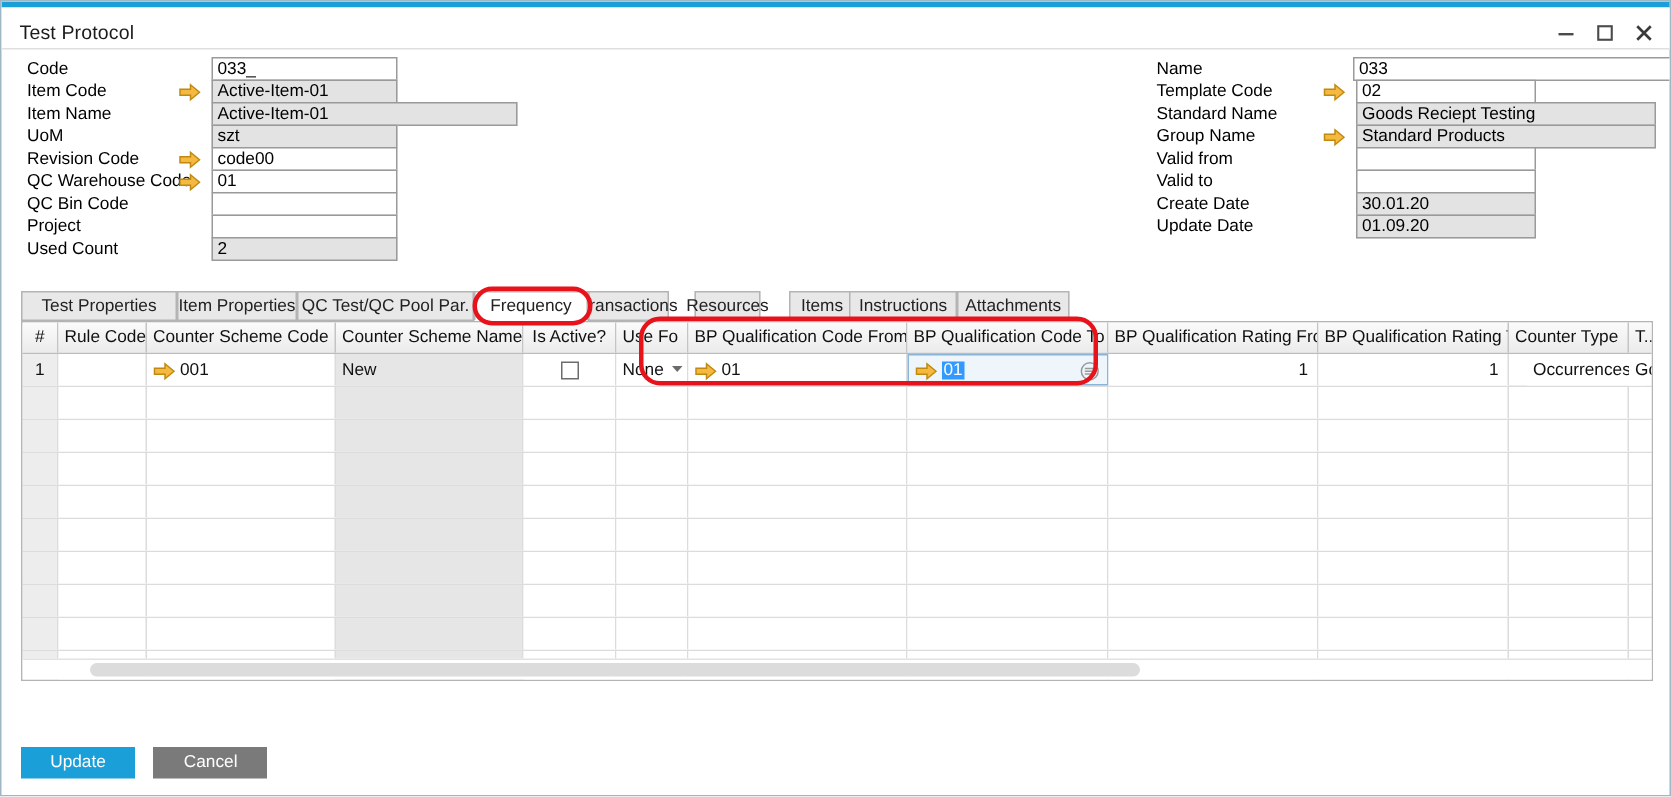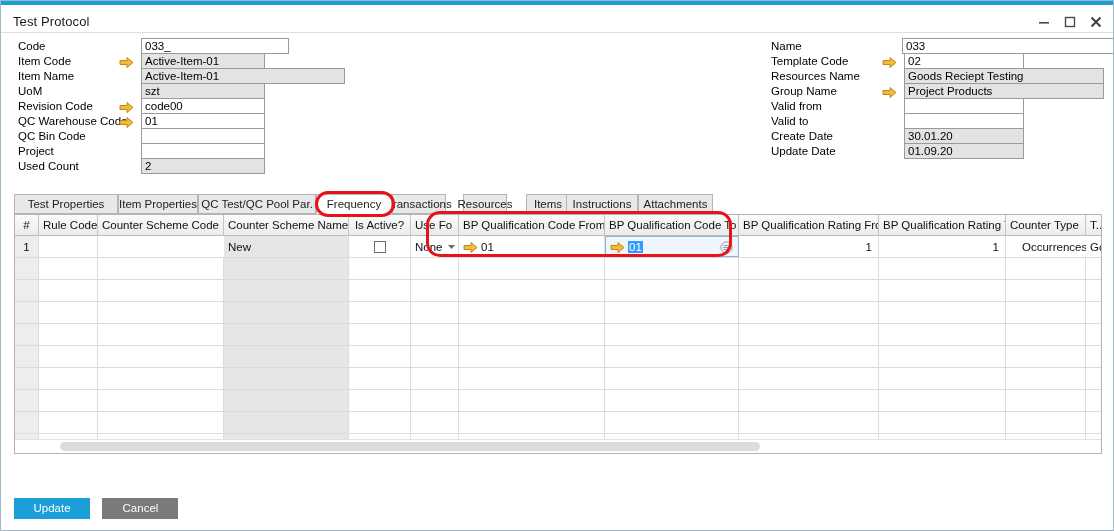--- a/index.html
+++ b/index.html
@@ -190,21 +190,21 @@
             <path d="M1.5 1.5 L10.5 10.5 M10.5 1.5 L1.5 10.5" stroke="#3a3a3a" stroke-width="1.8"></path>
           </svg>
       </div>
     </div>
   </div>
 
   <div class="form">
     <div class="fgroup" id="left-group" style="left:17px; top:0;">
         <div class="frow" style="height: 15px;">
           <div class="flabel">Code</div>
-          <div class="fval" style="left: 123px; width: 148px;">033_</div>
+          <div class="fval" style="left: 123px; width: 124px;">033_</div>
         </div>
         <div class="frow" style="height: 15px;">
           <div class="flabel">Item Code</div>
           <span class="arrow" style="left: 101px;"><svg viewBox="0 0 15 13" width="15" height="13">
               <path d="M1 4.5 H8 V1.5 L14 6.5 L8 11.5 V8.5 H1 Z" fill="#f5b942" stroke="#c08a10" stroke-width="1"></path>
             </svg></span>
           <div class="fval ro" style="left: 123px; width: 124px;">Active-Item-01</div>
         </div>
         <div class="frow" style="height: 15px;">
           <div class="flabel">Item Name</div>
@@ -247,29 +247,29 @@
           <div class="fval" style="left: 131px; width: 220px;">033</div>
         </div>
         <div class="frow" style="height: 15px;">
           <div class="flabel">Template Code</div>
           <span class="arrow" style="left: 111px;"><svg viewBox="0 0 15 13" width="15" height="13">
               <path d="M1 4.5 H8 V1.5 L14 6.5 L8 11.5 V8.5 H1 Z" fill="#f5b942" stroke="#c08a10" stroke-width="1"></path>
             </svg></span>
           <div class="fval" style="left: 133px; width: 120px;">02</div>
         </div>
         <div class="frow" style="height: 15px;">
-          <div class="flabel">Resources Name</div>
+          <div class="flabel">Standard Name</div>
           <div class="fval ro" style="left: 133px; width: 200px;">Goods Reciept Testing</div>
         </div>
         <div class="frow" style="height: 15px;">
           <div class="flabel">Group Name</div>
           <span class="arrow" style="left: 111px;"><svg viewBox="0 0 15 13" width="15" height="13">
               <path d="M1 4.5 H8 V1.5 L14 6.5 L8 11.5 V8.5 H1 Z" fill="#f5b942" stroke="#c08a10" stroke-width="1"></path>
             </svg></span>
-          <div class="fval ro" style="left: 133px; width: 200px;">Project Products</div>
+          <div class="fval ro" style="left: 133px; width: 200px;">Standard Products</div>
         </div>
         <div class="frow" style="height: 15px;">
           <div class="flabel">Valid from</div>
           <div class="fval" style="left: 133px; width: 120px;"></div>
         </div>
         <div class="frow" style="height: 15px;">
           <div class="flabel">Valid to</div>
           <div class="fval" style="left: 133px; width: 120px;"></div>
         </div>
         <div class="frow" style="height: 15px;">
@@ -311,20 +311,26 @@
         <div class="hcell" style="left: 1071px; width: 30px;">T..</div>
       </div>
     <div class="gridbody" id="gridbody">
         <div class="grow">
           <div class="cell idx" style="left: 0px; width: 24px;">
             <span>1</span>
           </div>
           <div class="cell" style="left: 24px; width: 59px;">
             <span></span>
           </div>
+          <div class="cell" style="left: 83px; width: 126px;">
+            <span class="cellarrow"><svg viewBox="0 0 15 13" width="15" height="13">
+                <path d="M1 4.5 H8 V1.5 L14 6.5 L8 11.5 V8.5 H1 Z" fill="#f5b942" stroke="#c08a10" stroke-width="1"></path>
+              </svg></span>
+            <span>001</span>
+          </div>
           <div class="cell ro" style="left: 209px; width: 125px;">
             <span>New</span>
           </div>
           <div class="cell" style="left: 334px; width: 62px;">
             <div class="chk"></div>
           </div>
           <div class="cell" style="left: 396px; width: 48px;">
             <span>None</span>
             <span><svg viewBox="0 0 9 9" width="9" height="9" style="margin-left:4px">
                 <path d="M1 3 L4.5 7 L8 3 Z" fill="#6b6b6b"></path>

